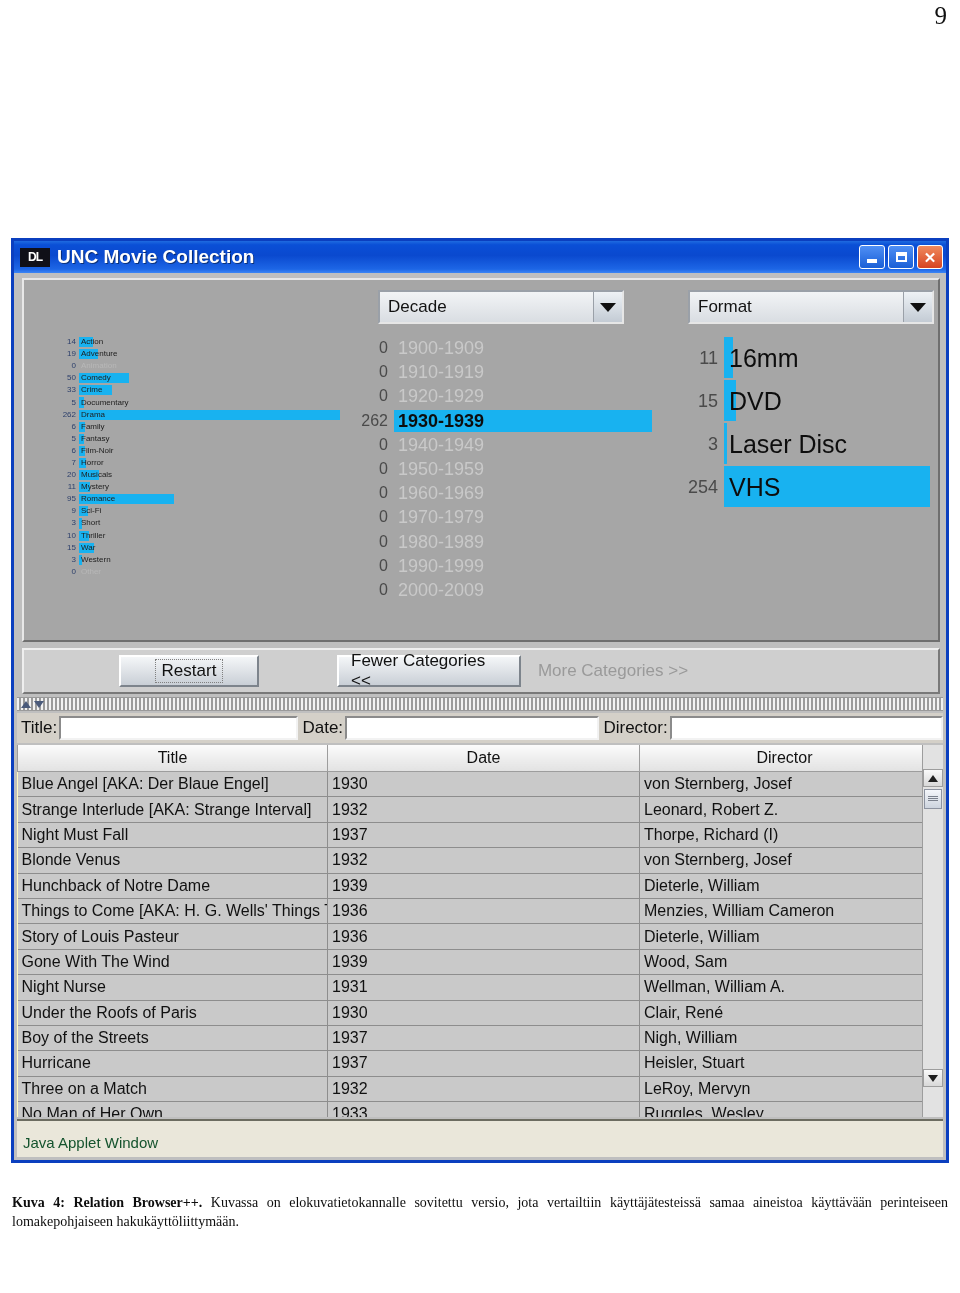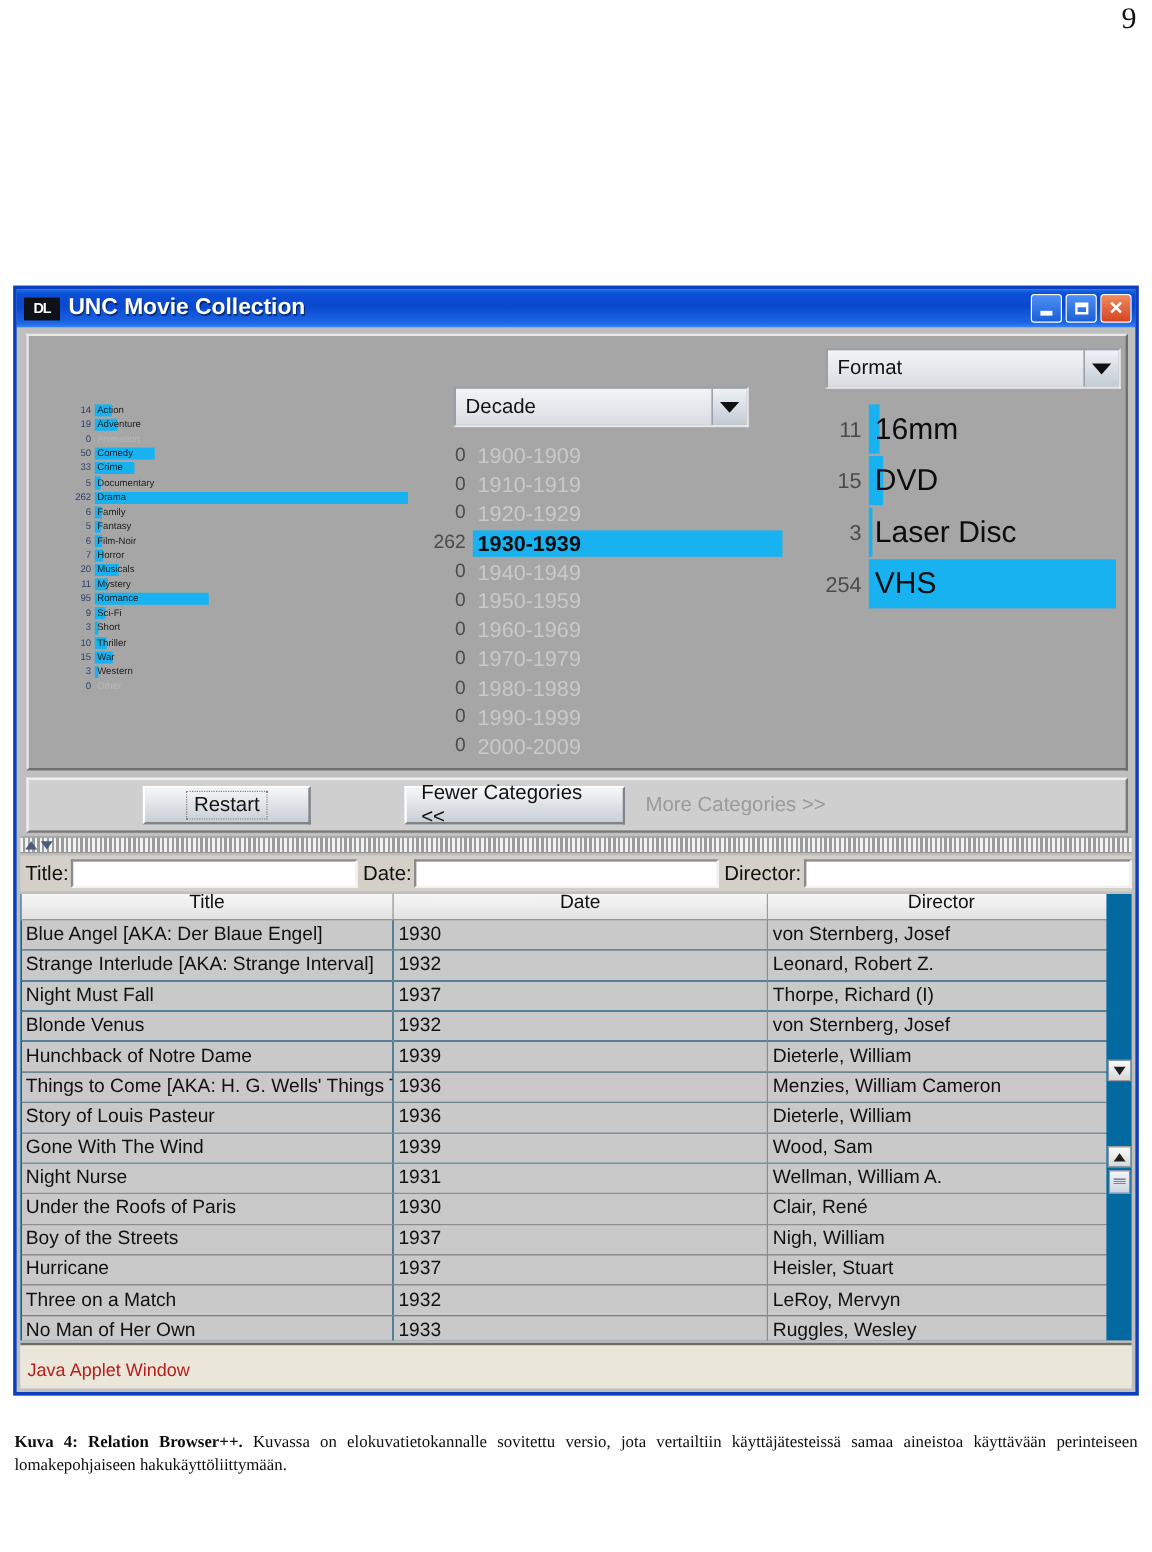--- a/index.html
+++ b/index.html
@@ -101,21 +101,21 @@
     border: 2px solid;
     border-color: #e8e8e8 #6f6f6f #6f6f6f #e8e8e8;
     box-sizing: border-box;
     display: flex;
   }
   .facet-col {
     position: relative;
     height: 100%;
   }
   .facet-col.genre  { width: 318px; }
-  .facet-col.decade { width: 318px; margin-top: 32px; }
+  .facet-col.decade { width: 318px; }
   .facet-col.format { width: 276px; }
 
   .combo {
     position: absolute;
     top: 10px;
     height: 34px;
     display: flex;
     border: 2px solid;
     border-color: #9aa0a8 #e6e6e6 #e6e6e6 #9aa0a8;
     box-sizing: border-box;
@@ -296,25 +296,24 @@
   }
   .search-row .title-input    { width: 252px; }
   .search-row .date-input     { width: 268px; }
   .search-row .director-input { width: 288px; }
 
   
   .table-wrap {
     position: absolute;
     left: 3px; top: 472px;
     right: 3px; height: 372px;
-    background: #0369a1;
+    background: #fef9c3;
     display: flex;
     box-sizing: border-box;
     overflow: hidden;
-    align-items: center;
   }
   .table-main { flex: 1 1 auto; overflow: hidden; }
   table.results {
     width: 100%;
     border-collapse: collapse;
     table-layout: fixed;
   }
   table.results th {
     background: linear-gradient(to bottom,#fbfbfb,#e2e2e2);
     border: 1px solid #9d9d9d;
@@ -394,21 +393,21 @@
     position: absolute;
     left: 3px; bottom: 3px;
     right: 3px; height: 38px;
     background: #eae7da;
     border-top: 2px solid #6c6c60;
     display: flex; align-items: flex-end;
     box-sizing: border-box;
   }
   .statusbar .stext {
     font-size: 15px;
-    color: #b91c1c;
+    color: #14532d;
     padding: 0 0 6px 6px;
   }
 
   
   .caption {
     position: absolute;
     left: 12px;
     top: 1194px;
     width: 936px;
     font-family: "Liberation Serif", serif;

